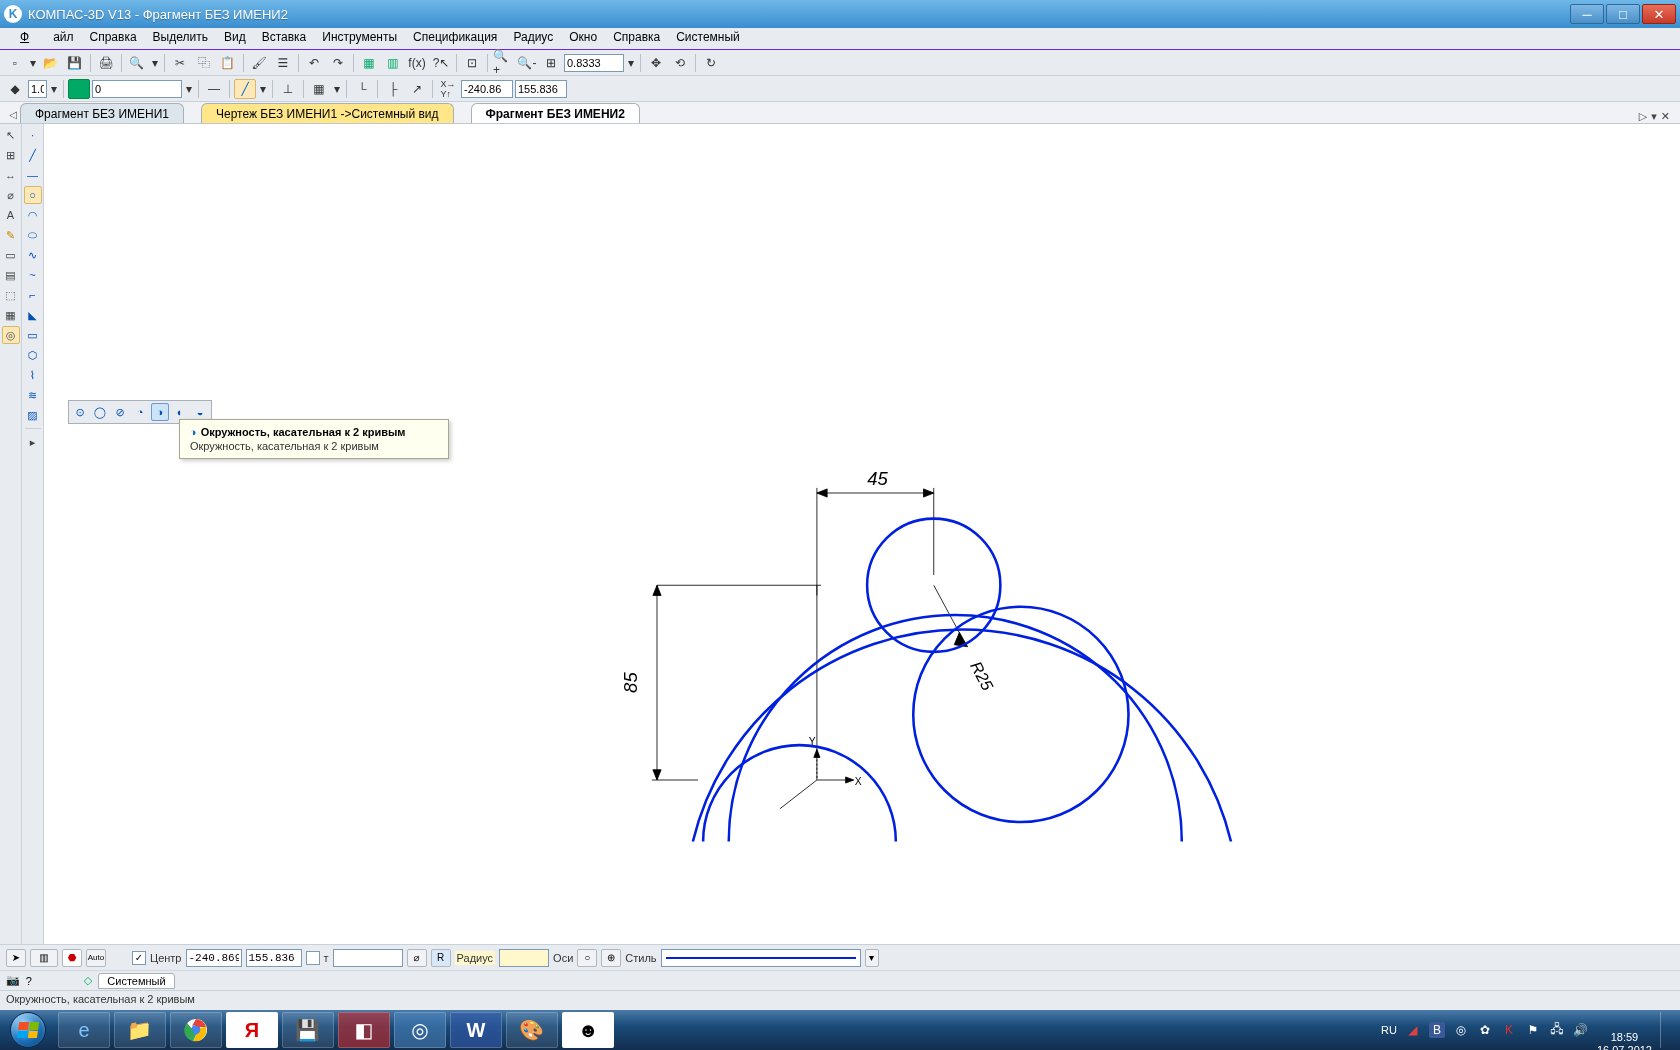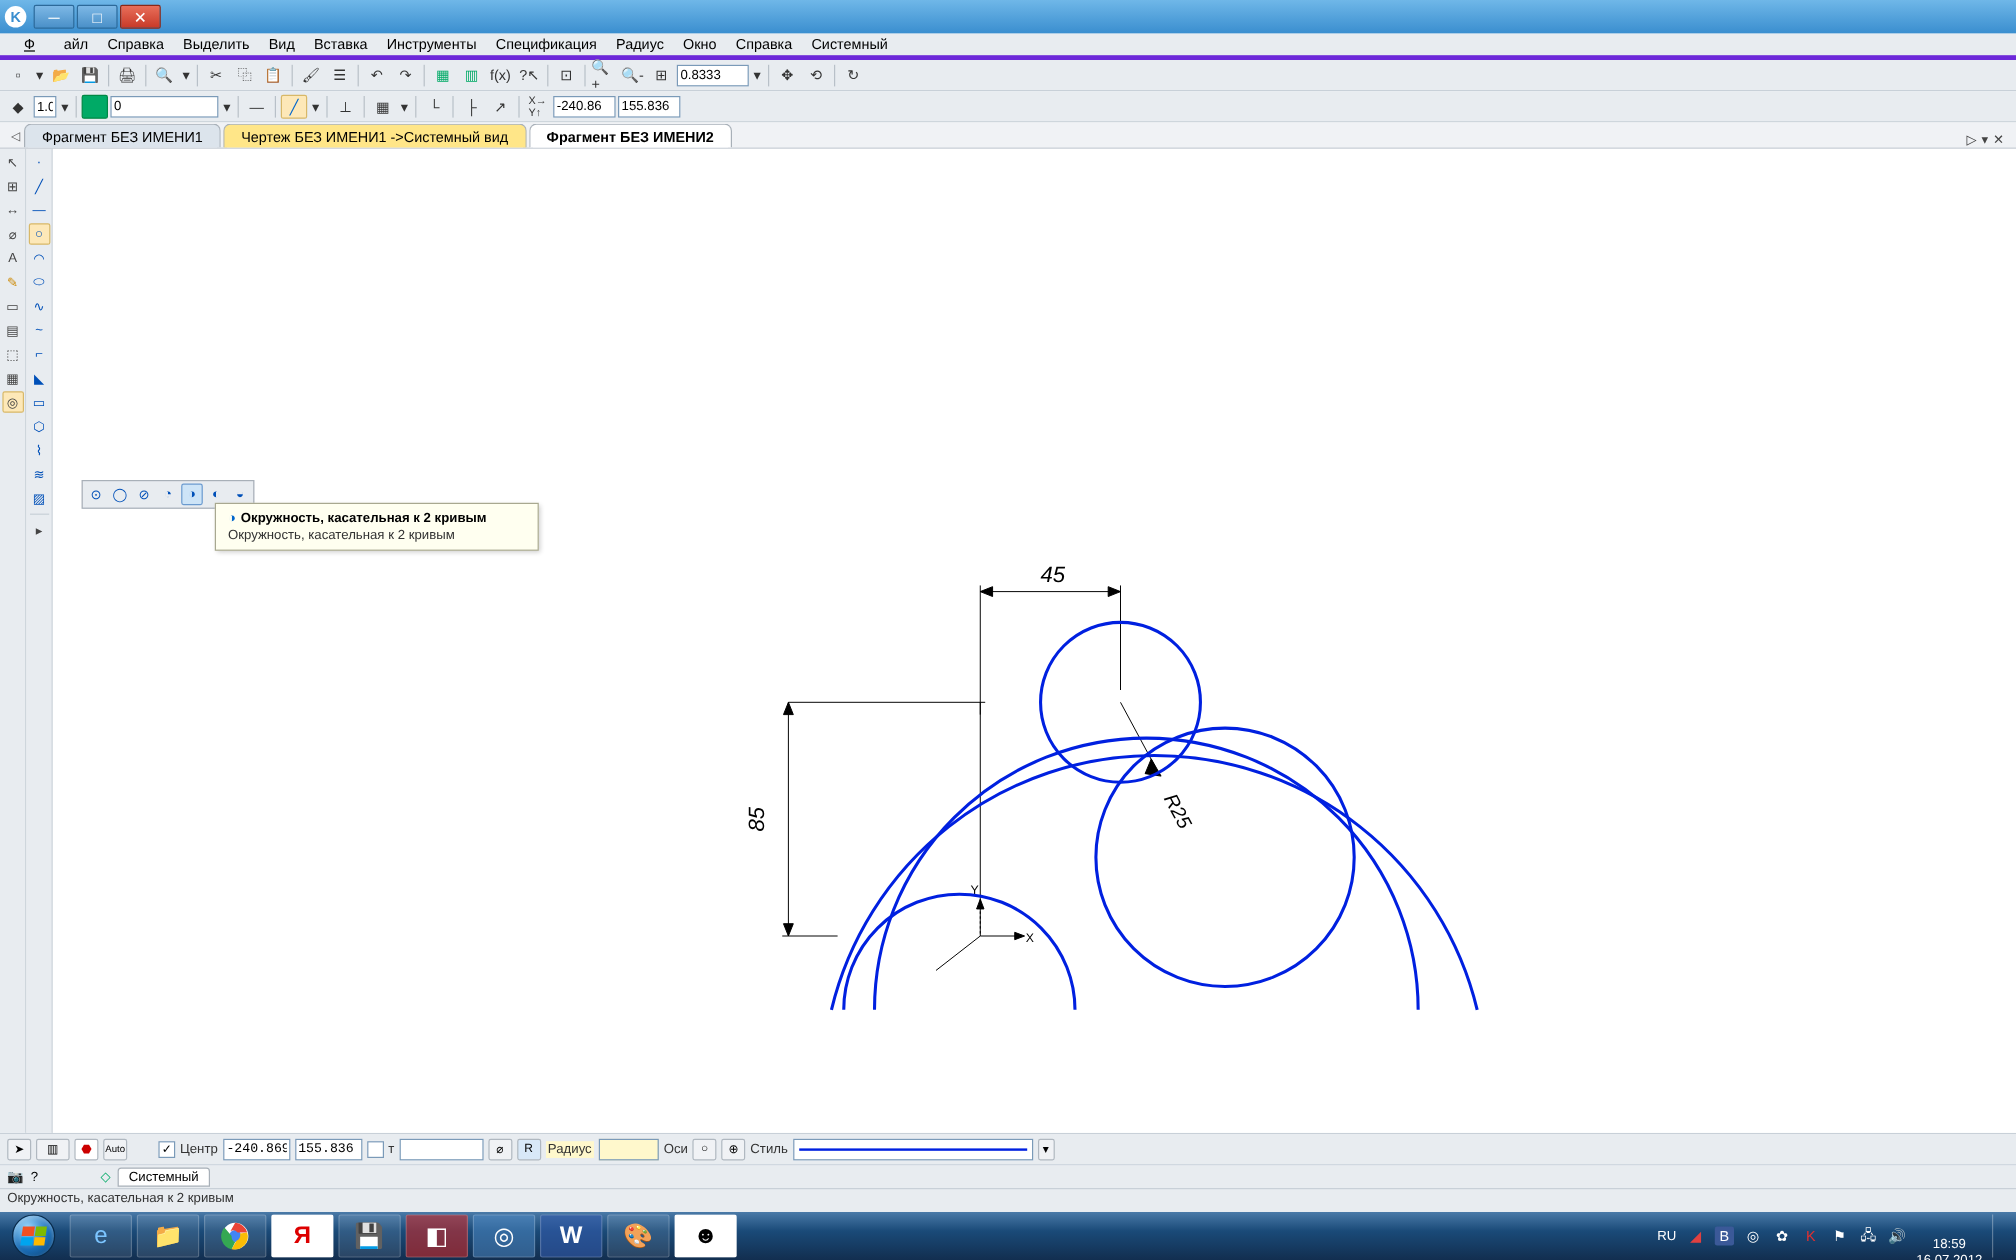--- a/index.html
+++ b/index.html
@@ -8,39 +8,39 @@
 
 .titlebar { height: 28px; background: linear-gradient(#6fb7e8, #3a8ecf); display: flex; align-items: center; padding: 0 4px; color: #fff; font-size: 13px; }
 .titlebar .app-icon { width: 18px; height: 18px; background: #fff; border-radius: 50%; margin-right: 6px; display: flex; align-items: center; justify-content: center; color: #3a8ecf; font-weight: bold; font-size: 12px; }
 .titlebar .title-text { flex: 1; text-shadow: 0 1px 1px rgba(0,0,0,.3); }
 .winbtns { display: flex; gap: 2px; }
 .winbtn { width: 34px; height: 20px; border-radius: 2px; display: flex; align-items: center; justify-content: center; font-size: 13px; color: #fff; }
 .winbtn.min, .winbtn.max { background: linear-gradient(#7db8e6,#4a90c8); border: 1px solid #2d6a9a; }
 .winbtn.close { background: linear-gradient(#e86e5a,#c83a28); border: 1px solid #8a2818; }
 
 
-.menubar { height: 22px; background: #e8ecf0; border-bottom: 4px solid #6d28d9; display: flex; align-items: flex-start; padding: 0 4px; font-size: 12px; }
+.menubar { height: 22px; background: #e8ecf0; border-bottom: 1px solid #6d28d9; display: flex; align-items: flex-start; padding: 0 4px; font-size: 12px; }
 .menubar span { padding: 2px 8px; cursor: default; }
 .underline { text-decoration: underline; }
 
 
 .toolbar { height: 26px; background: #e8ecf0; border-bottom: 1px solid #c8d0d8; display: flex; align-items: center; padding: 0 4px; gap: 2px; }
 .tbtn { width: 22px; height: 20px; border: 1px solid transparent; border-radius: 2px; display: flex; align-items: center; justify-content: center; font-size: 12px; color: #333; cursor: default; }
 .tbtn.active { background: #fde8b8; border-color: #d8b868; }
 .tsep { width: 1px; height: 18px; background: #b8c0c8; margin: 0 2px; }
 .tinput { height: 18px; font-size: 11px; padding: 0 2px; border: 1px solid #7a9ab8; background: #fff; }
 .tinput.zoom { width: 60px; }
 .tinput.coord { width: 52px; }
 .tinput.num { width: 19px; }
 .tinput.layer { width: 90px; }
 
 
 .tabstrip { height: 22px; background: #f0f2f5; display: flex; align-items: flex-end; padding: 0 6px; border-bottom: 1px solid #c0c8d0; position: relative; }
 .tabstrip .arrow { width: 14px; height: 18px; display: flex; align-items: center; justify-content: center; font-size: 10px; color: #555; }
-.doctab { height: 20px; padding: 0 14px; font-size: 12px; display: flex; align-items: center; border: 1px solid #a8b0b8; border-bottom: none; border-radius: 6px 6px 0 0; margin-right: 2px; background: #dce4ec; position: relative; }
+.doctab { height: 20px; padding: 0 14px; font-size: 12px; display: flex; align-items: center; border: 1px solid #a8b0b8; border-bottom: none; border-radius: 6px 6px 0 0; margin-right: 17px; background: #dce4ec; position: relative; }
 .doctab.yellow { background: #ffe688; }
 .doctab.active { background: #fff; font-weight: bold; }
 .tabstrip .right-controls { margin-left: auto; display: flex; gap: 4px; font-size: 11px; color: #444; padding-right: 4px; }
 
 
 .main { position: relative; height: calc(1050px - 28px - 22px - 26px - 26px - 22px - 26px - 20px - 20px - 40px); display: flex; }
 
 
 .vtoolbar { width: 22px; background: #e8ecf0; border-right: 1px solid #c8d0d8; display: flex; flex-direction: column; align-items: center; padding-top: 2px; gap: 2px; }
 .vbtn { width: 18px; height: 18px; border: 1px solid transparent; border-radius: 2px; display: flex; align-items: center; justify-content: center; font-size: 11px; color: #444; }
@@ -91,20 +91,21 @@
 .tray .clock { text-align: center; line-height: 1.2; margin-top: 28px; }
 .tray .tico { width: 16px; height: 16px; display: flex; align-items: center; justify-content: center; font-size: 12px; }
 
 svg { display: block; }
 </style>
 </head>
 <body>
 
 <div class="titlebar">
   <div class="app-icon">K</div>
+  <div class="title-text">КОМПАС-3D V13 - Фрагмент БЕЗ ИМЕНИ2</div>
   <div class="winbtns">
     <div class="winbtn min">─</div>
     <div class="winbtn max">□</div>
     <div class="winbtn close">✕</div>
   </div>
 </div>
 
 <div class="menubar">
   <span><span class="underline">Ф</span><span></span>айл</span>
   <span>Справка</span>

